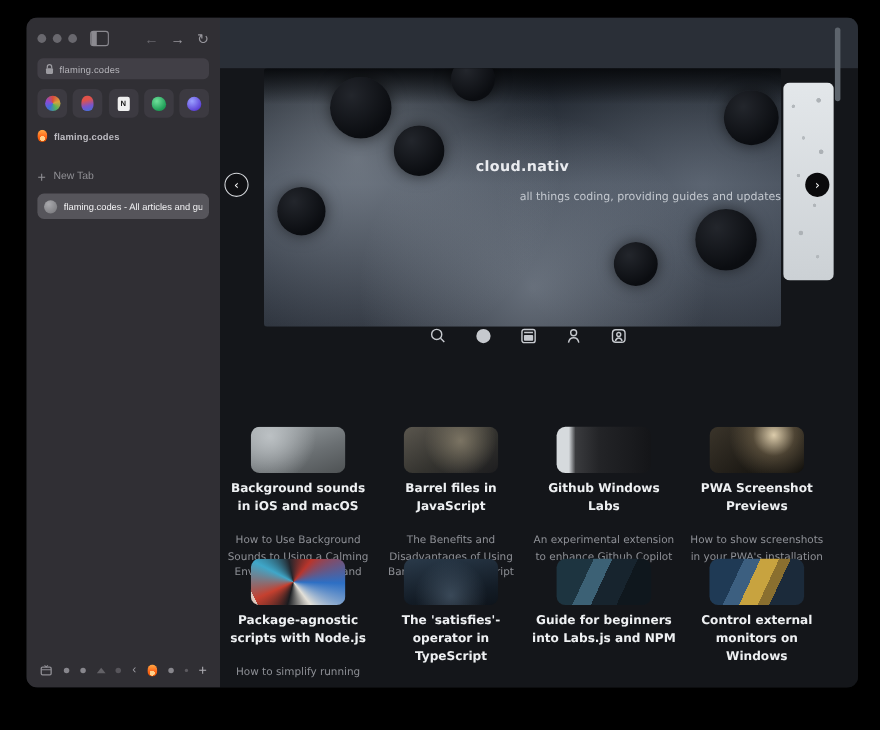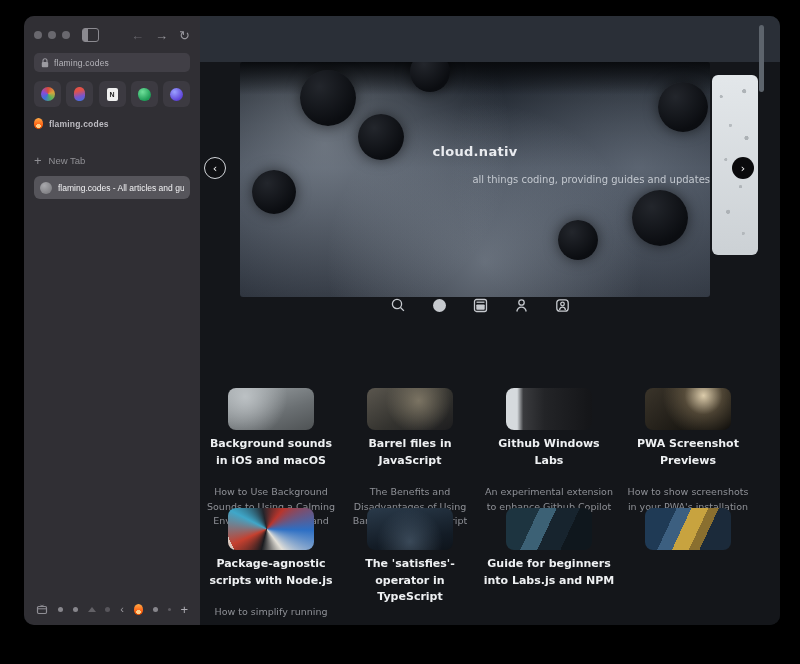--- a/index.html
+++ b/index.html
@@ -267,19 +267,20 @@
           <h3>The 'satisfies'-operator in TypeScript</h3>
 
         </div>
         <div class="card">
           <div class="thumb t6"></div>
           <h3>Guide for beginners into Labs.js and NPM</h3>
 
         </div>
         <div class="card">
           <div class="thumb t7"></div>
+          <h3>Control external monitors on Windows</h3>
 
         </div>
       </div>
 
     </div>
   </div>
 </div>
 
 </body></html>

